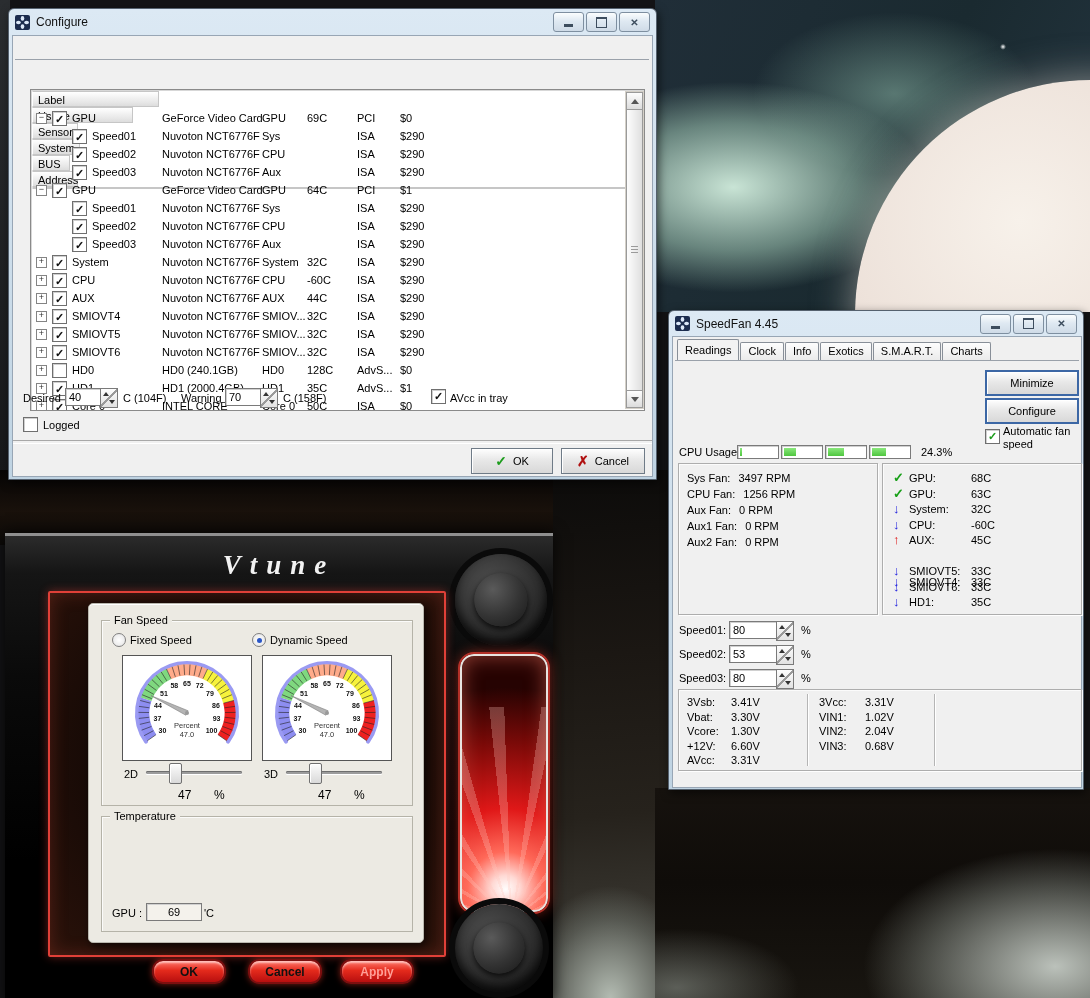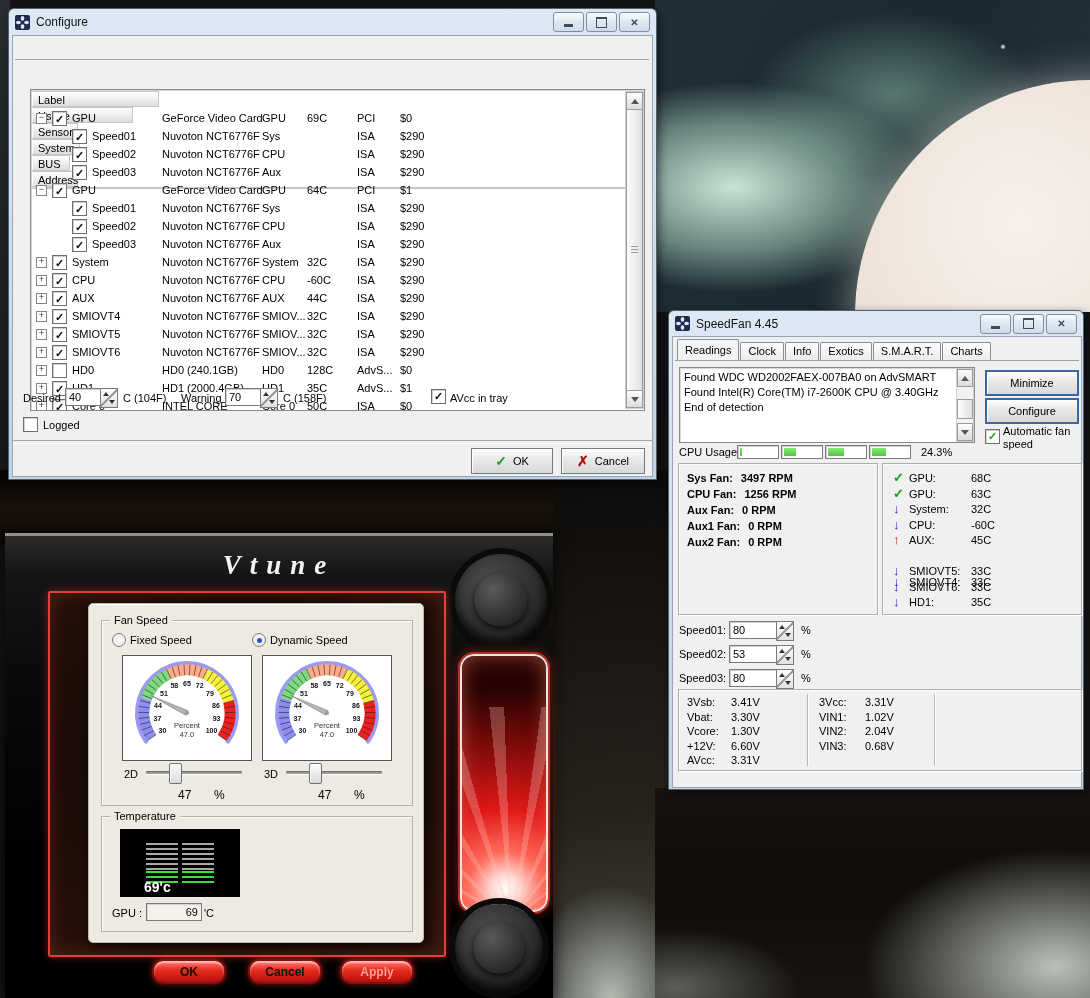--- a/index.html
+++ b/index.html
@@ -434,36 +434,20 @@
       <div class="tabs" id="sf-tabs" style="left:4px;top:3px;">
           <span class="tab active">Readings</span>
           <span class="tab">Clock</span>
           <span class="tab">Info</span>
           <span class="tab">Exotics</span>
           <span class="tab">S.M.A.R.T.</span>
           <span class="tab">Charts</span>
         </div>
       <div class="tabpage-line" style="left:2px;top:23px;width:404px;"></div>
 
-      <div class="sunken" style="position:absolute;left:6px;top:30px;width:294px;height:74px;">
-        <div id="sf-log" style="position:absolute;left:4px;top:2px;right:20px;line-height:15px;white-space:nowrap;overflow:hidden;">
-            <div>Found WDC WD2002FAEX-007BA0 on AdvSMART</div>
-            <div>Found Intel(R) Core(TM) i7-2600K CPU @ 3.40GHz</div>
-            <div>End of detection</div>
-          </div>
-        <div class="sb" style="right:0;top:0;bottom:0;width:16px;">
-          <div class="arr" style="top:0;">
-              <span class="tri-up"></span>
-            </div>
-          <div class="thumb" style="top:30px;height:18px;"></div>
-          <div class="arr" style="bottom:0;">
-              <span class="tri-dn"></span>
-            </div>
-        </div>
-      </div>
 
       <div class="btn bluebrd" style="left:312px;top:33px;width:90px;height:22px;">
         <span>Minimize</span>
       </div>
       <div class="btn bluebrd" style="left:312px;top:61px;width:90px;height:22px;">
         <span>Configure</span>
       </div>
       <span class="cb green" style="position:absolute;left:312px;top:92px;">✓</span>
       <div class="lbl" style="left:330px;top:88px;width:76px;white-space:normal;line-height:13px;">Automatic fan speed</div>
 
@@ -477,21 +461,21 @@
           </div>
           <div class="meter" style="left: 152px; top: 108px; width: 40px;">
             <div class="fill" style="width: calc(45% - 2px);"></div>
           </div>
           <div class="meter" style="left: 196px; top: 108px; width: 40px;">
             <div class="fill" style="width: calc(40% - 2px);"></div>
           </div>
         </div>
       <div class="lbl" style="left:248px;top:109px;">24.3%</div>
 
-      <div class="groove" style="position:absolute;left:5px;top:126px;width:198px;height:150px;font-weight:bold;">
+      <div class="groove" style="position:absolute;left:5px;top:126px;width:198px;height:150px;">
         <div id="sf-fans">
             <div class="reading-row" style="left: 8px; top: 8px;"><span>Sys Fan:</span><span style="margin-left: 8px;">3497 RPM</span></div>
             <div class="reading-row" style="left: 8px; top: 24px;"><span>CPU Fan:</span><span style="margin-left: 8px;">1256 RPM</span></div>
             <div class="reading-row" style="left: 8px; top: 40px;"><span>Aux Fan:</span><span style="margin-left: 8px;">0 RPM</span></div>
             <div class="reading-row" style="left: 8px; top: 56px;"><span>Aux1 Fan:</span><span style="margin-left: 8px;">0 RPM</span></div>
             <div class="reading-row" style="left: 8px; top: 72px;"><span>Aux2 Fan:</span><span style="margin-left: 8px;">0 RPM</span></div>
           </div>
       </div>
 
       <div class="groove" style="position:absolute;left:209px;top:126px;width:198px;height:150px;">
@@ -707,29 +691,22 @@
           <div class="handle" style="left:24%;"></div>
         </div>
         <div class="lbl" style="left:76px;top:167px;font-size:12px;">47</div>
         <div class="lbl" style="left:112px;top:167px;font-size:12px;">%</div>
         <div class="lbl" style="left:216px;top:167px;font-size:12px;">47</div>
         <div class="lbl" style="left:252px;top:167px;font-size:12px;">%</div>
       </div>
 
       <div class="gbox" style="left:12px;top:212px;width:310px;height:114px;">
         <span class="gbox-label">Temperature</span>
-        <div class="lcd" style="left:18px;top:12px;width:120px;height:68px;">
-          <div class="lines" style="left:26px;top:14px;width:32px;"></div>
-          <div class="lines" style="left:62px;top:14px;width:32px;"></div>
-          <div class="lines green" style="left:26px;top:42px;width:32px;"></div>
-          <div class="lines green" style="left:62px;top:42px;width:32px;"></div>
-          <div class="lcd-val" style="left:24px;top:50px;">69'c</div>
-        </div>
         <div class="lbl" style="left:10px;top:90px;">GPU :</div>
-        <input class="field" style="position: absolute; left: 44px; top: 86px; width: 48px; height: 16px; text-align: right; background: rgb(244, 242, 236);" value="69">
+        <input class="field" style="position: absolute; left: 44px; top: 86px; width: 48px; height: 16px; text-align: center; background: rgb(244, 242, 236);" value="69">
         <div class="lbl" style="left:102px;top:90px;">'C</div>
       </div>
     </div>
 
     <div class="pill" style="left:147px;top:423px;">
         <span>OK</span>
       </div>
     <div class="pill" style="left:243px;top:423px;">
         <span>Cancel</span>
       </div>

